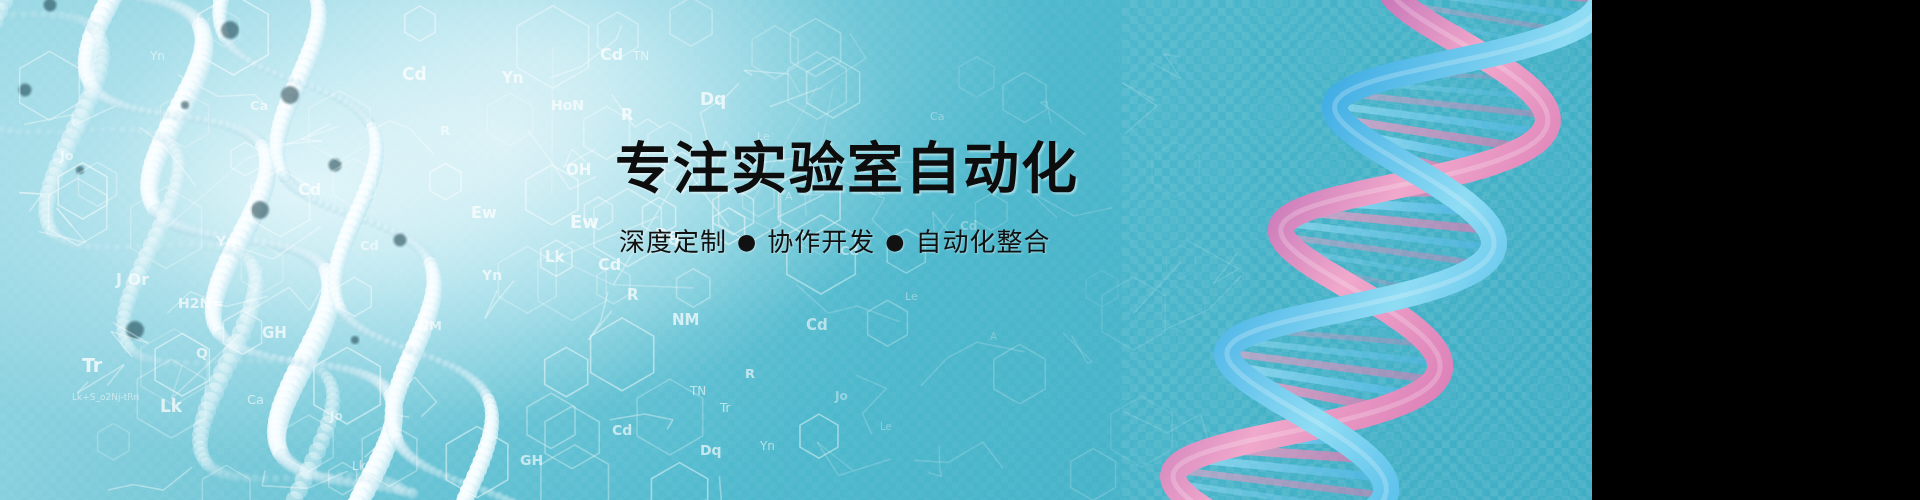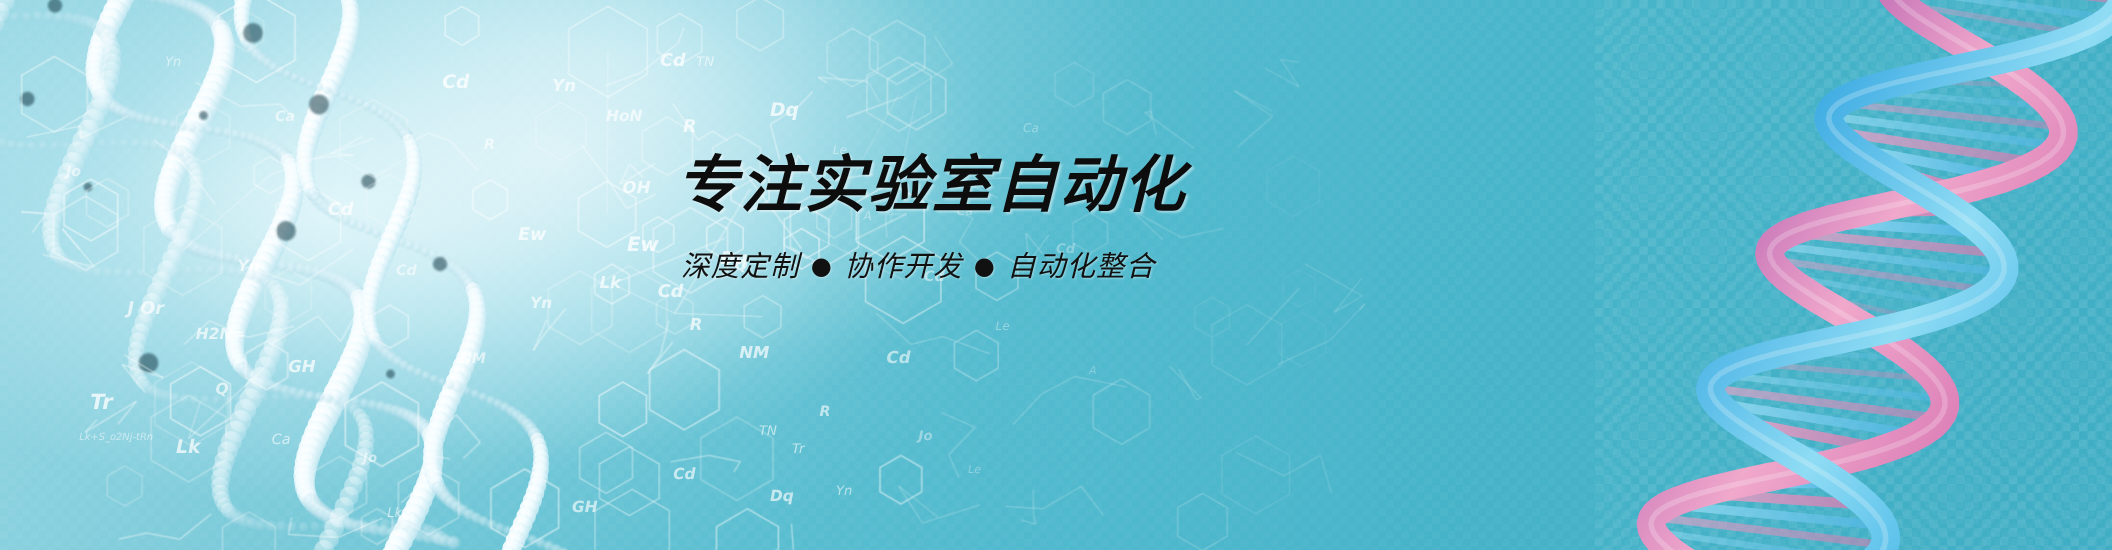--- a/index.html
+++ b/index.html
@@ -1,27 +1,26 @@
 <!DOCTYPE html>
 <html lang="zh-CN"><head>
 <meta charset="utf-8">
 <title>Banner</title>
 <style>
   html,body{margin:0;padding:0;background:#000;}
   body{font-family:"Liberation Sans","DejaVu Sans",sans-serif;}
 
   .banner{
     position:relative;
-    width:1920px;height:500px;
+    width:1592px;height:500px;
     overflow:hidden;
     background:
       radial-gradient(ellipse 900px 520px at 300px 190px, rgba(226,246,250,0.92) 0%, rgba(190,233,242,0.55) 28%, rgba(140,210,225,0.18) 52%, rgba(120,195,212,0) 72%),
       radial-gradient(ellipse 700px 400px at 560px 60px, rgba(240,252,255,0.55) 0%, rgba(200,238,246,0.25) 40%, rgba(160,220,232,0) 70%),
       linear-gradient(115deg,#9ad9e4 0%, #7ecbda 18%, #5fc0d2 38%, #4fb9cd 55%, #46b3c8 72%, #3fadc4 100%);
-    font-style: italic;
   }
 
   
   .tex-check{
     position:absolute;inset:0;
     background-image:
       linear-gradient(45deg, rgba(255,255,255,0.045) 25%, transparent 25%, transparent 75%, rgba(255,255,255,0.045) 75%),
       linear-gradient(45deg, rgba(255,255,255,0.045) 25%, transparent 25%, transparent 75%, rgba(255,255,255,0.045) 75%);
     background-size:14px 14px;
     background-position:0 0, 7px 7px;

